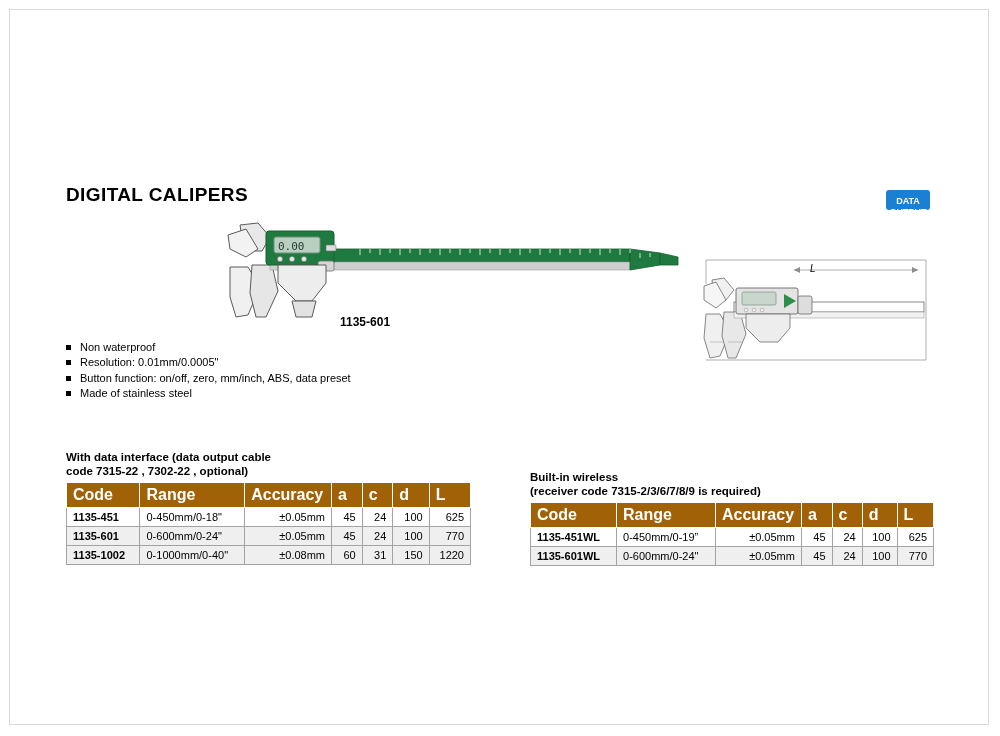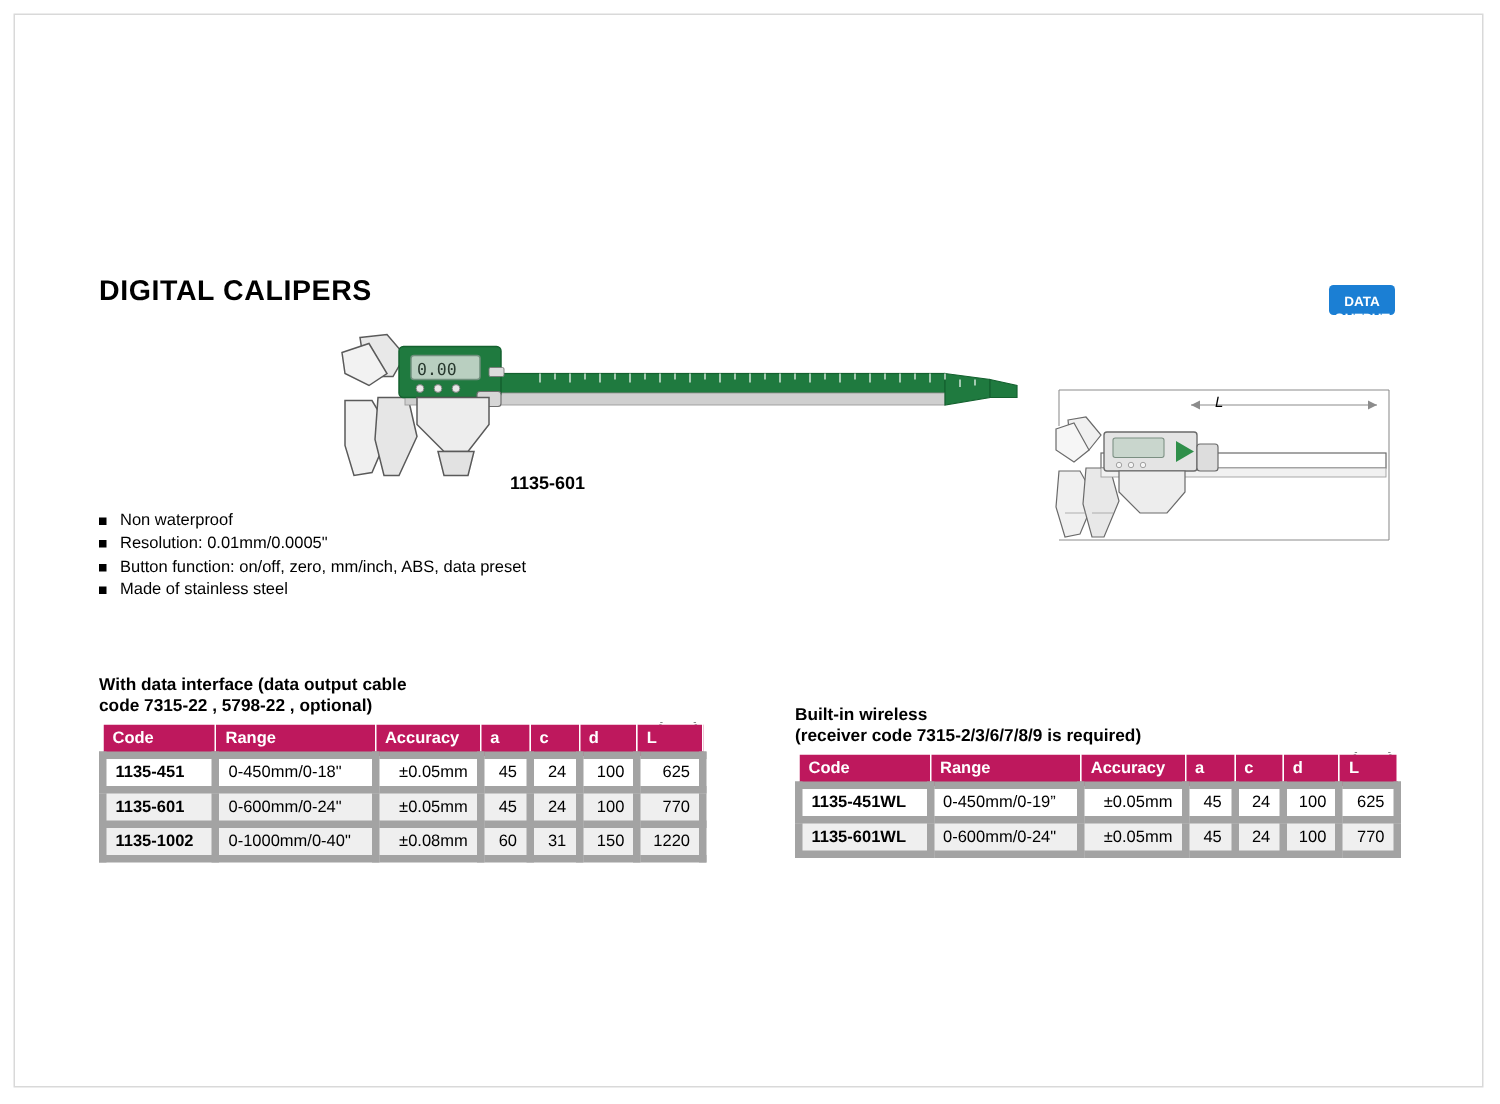--- a/index.html
+++ b/index.html
@@ -90,31 +90,31 @@
     font-size: 11.5px;
     font-weight: bold;
     margin-top: 16px;
   }
   table.spec {
     position: absolute;
     border-collapse: collapse;
     font-size: 11px;
   }
   table.spec th {
-    background: #be185d;
+    background: #a16207;
     color: #ffffff;
     font-weight: bold;
-    font-size: 11px;
+    font-size: 16px;
     text-align: left;
     padding: 3px 6px;
     border: 1px solid #ffffff;
     white-space: nowrap;
   }
   table.spec td {
-    border: 5px solid #a3a3a3;
+    border: 1px solid #a3a3a3;
     padding: 3px 6px;
     white-space: nowrap;
   }
   table.spec tr.alt td {
     background: #efefef;
   }
   table.spec td.code {
     font-weight: bold;
   }
   table.spec td.c {
@@ -287,21 +287,21 @@
       <span>Button function: on/off, zero, mm/inch, ABS, data preset</span>
     </div>
     <div class="row">
       <span class="sq"></span>
       <span>Made of stainless steel</span>
     </div>
   </div>
 
   <div class="tbl-caption" style="left:66px; top:450px;">
     <div>With data interface (data output cable</div>
-    <div>code 7315-22 , 5798-22 , optional)</div>
+    <div>code 7315-22 , 7302-22 , optional)</div>
   </div>
   <div class="tbl-unit" style="left:438px; top:465px;">(mm)</div>
 
   <table class="spec" style="left:66px; top:482px; width:405px;">
     <thead>
       <tr>
         <th style="width:80px;">Code</th>
         <th style="width:115px;">Range</th>
         <th style="width:78px;">Accuracy</th>
         <th style="width:30px;">a</th>

